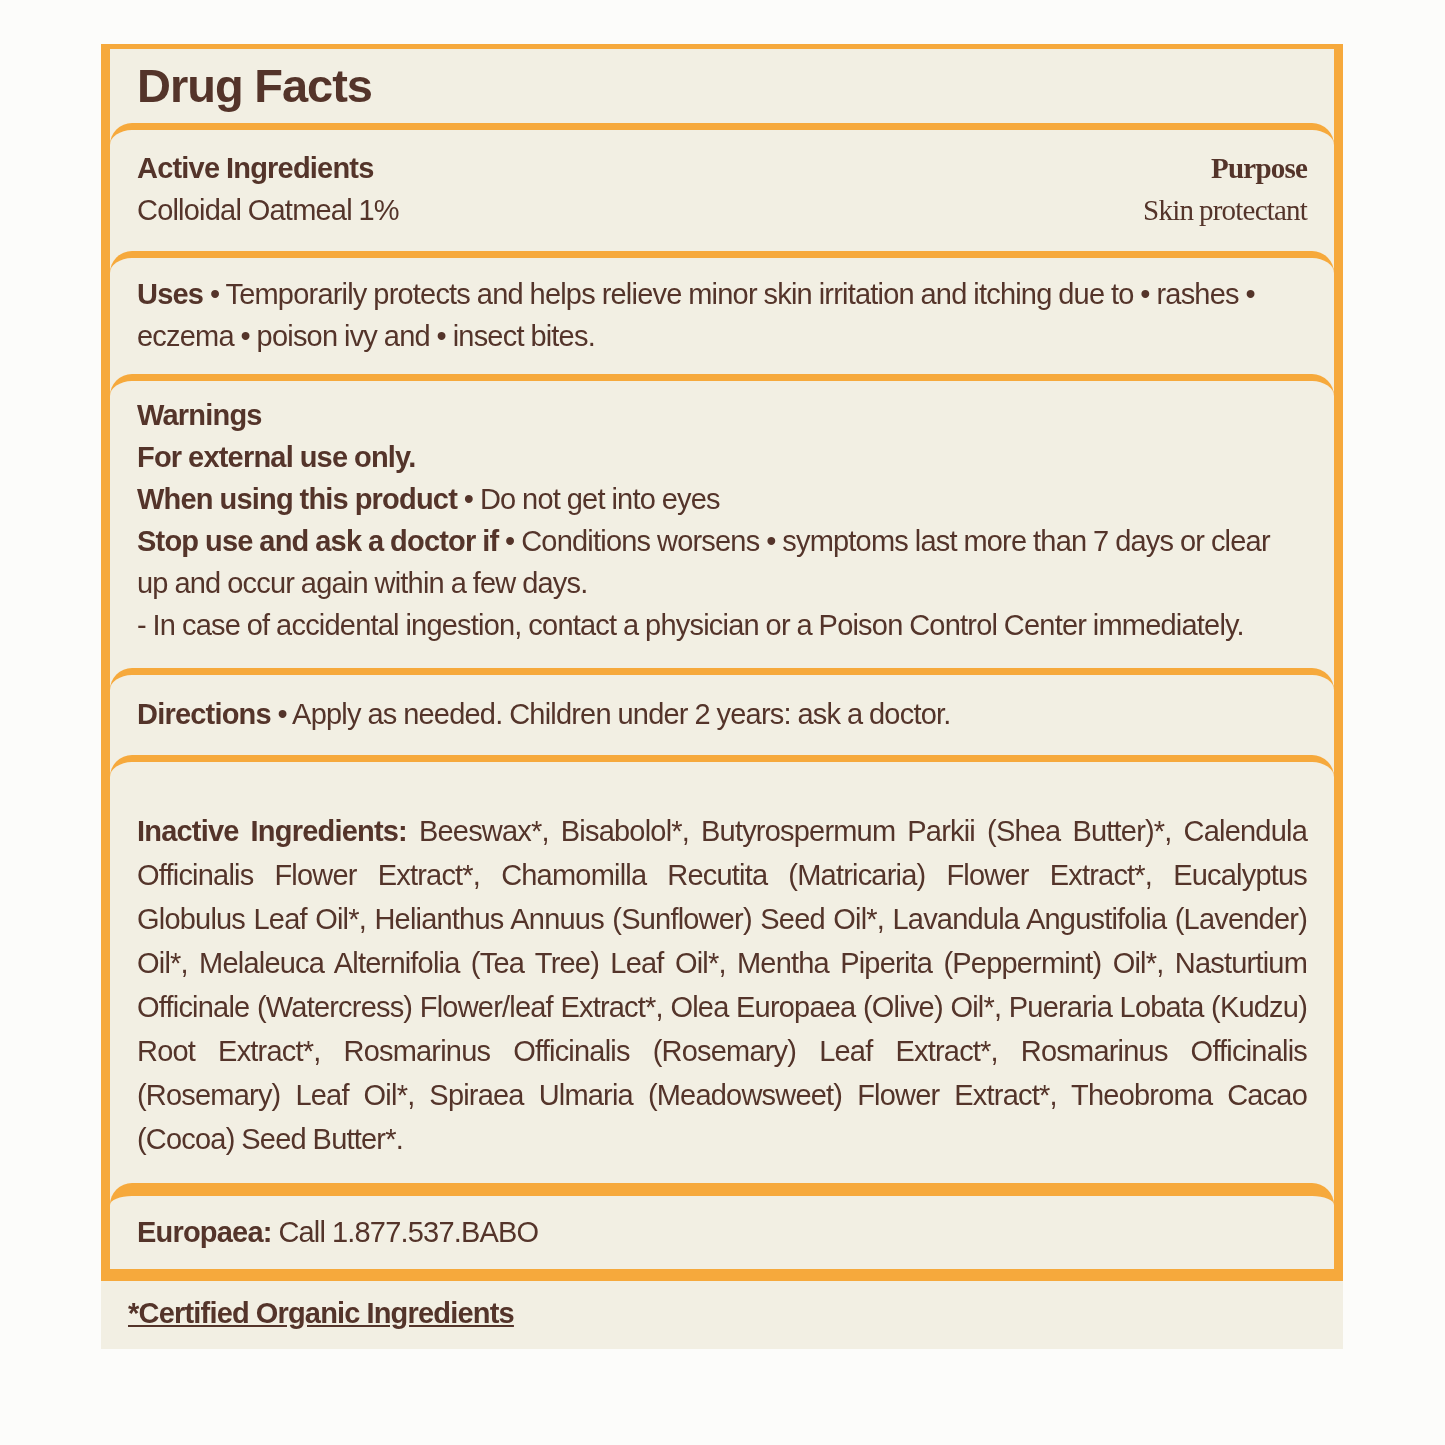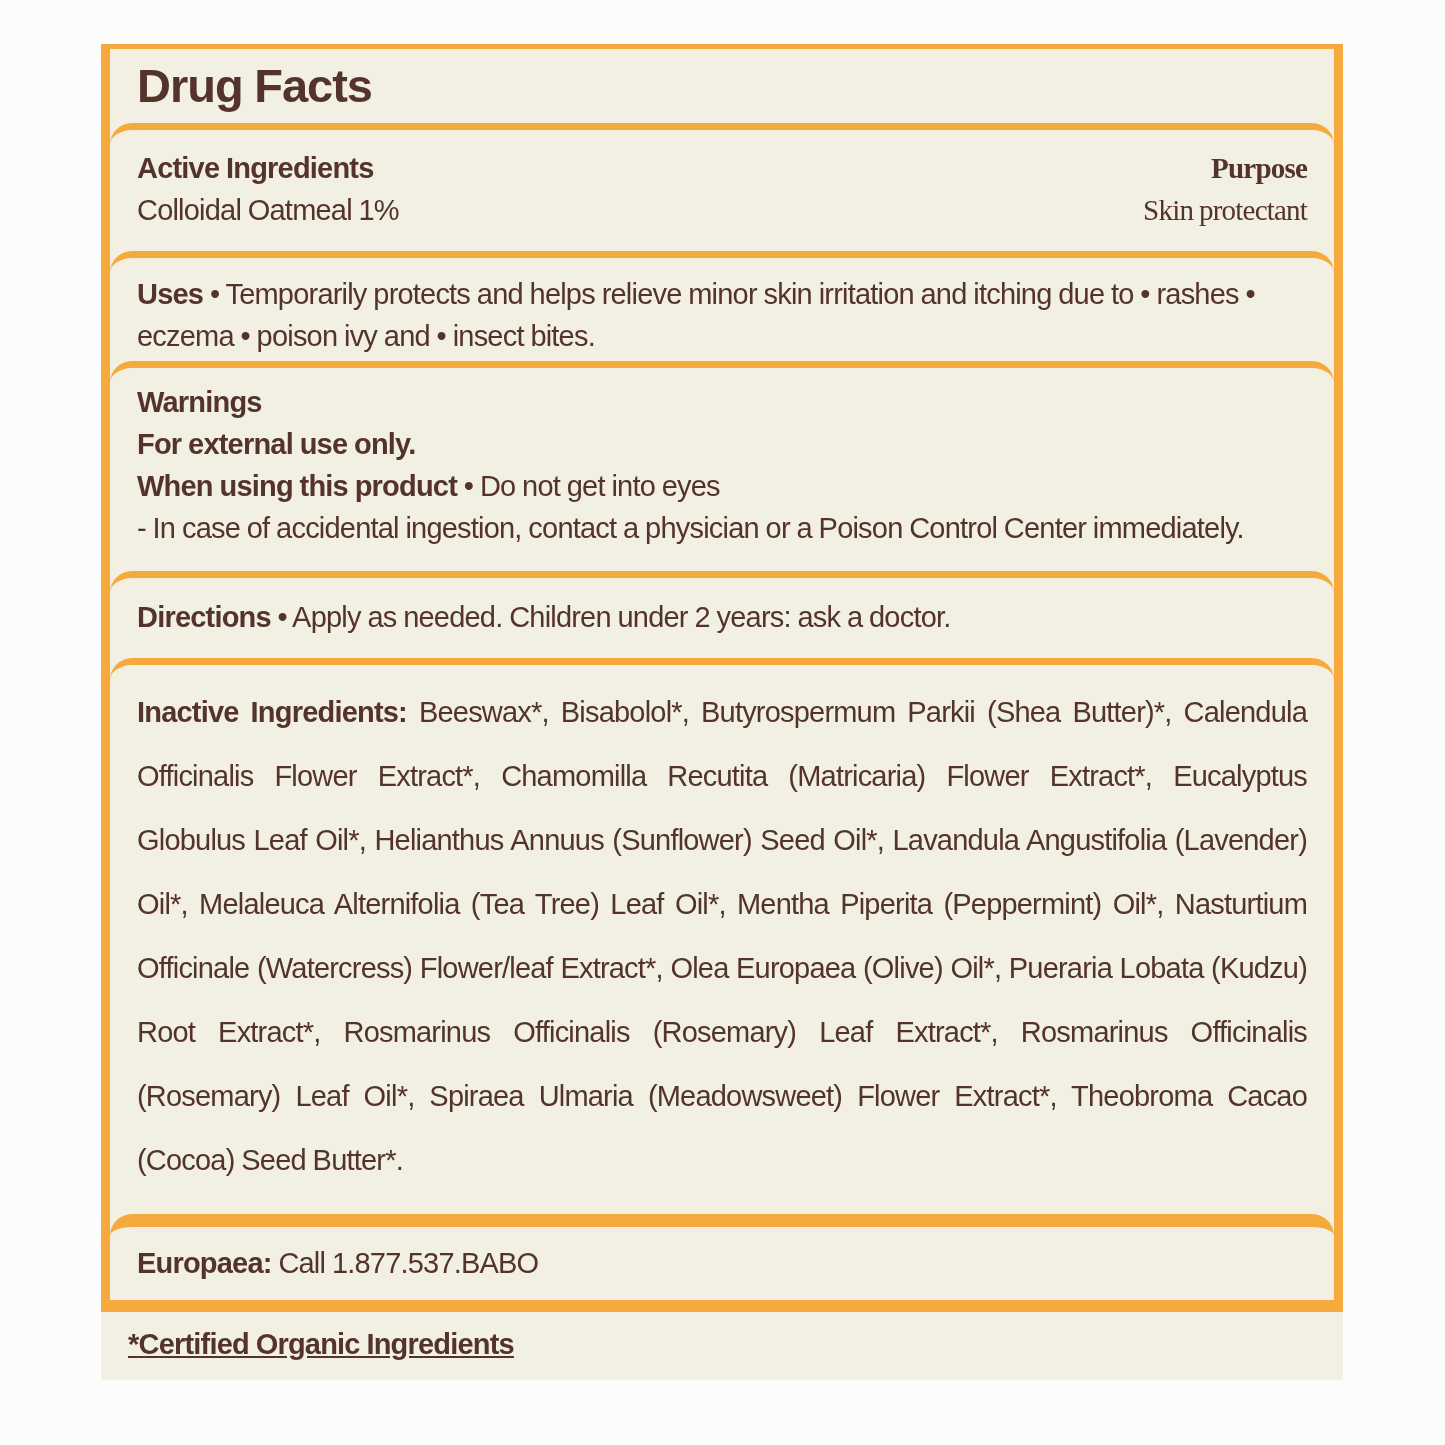--- a/index.html
+++ b/index.html
@@ -38,23 +38,23 @@
     letter-spacing:-0.8px;
     word-spacing:-0.5px;
     line-height:42px;
   }
   .title-row{padding:8px 27px 10px 27px;}
   .b{font-weight:bold;}
   .two-col{display:flex;justify-content:space-between;align-items:flex-start;padding-top:17px;padding-bottom:20px;}
   .col-right{text-align:right;font-family:Liberation Serif, serif;}
   .warnings-row{padding-top:13px;padding-bottom:22px;}
   .inactive-row{padding-top:15px;padding-bottom:22px;}
-  .inactive-row p{text-align:justify;line-height:64px;}
+  .inactive-row p{text-align:justify;line-height:44px;margin-top:32px;}
   .directions-row{padding-top:18px;padding-bottom:20px;}
-  .uses-row{padding-top:15px;padding-bottom:4px;}
+  .uses-row{padding-top:15px;padding-bottom:17px;}
   .footer-strip{
     width:100%;
     height:68px;
     background:var(--panel);
     padding:11px 27px 0 27px;
     text-decoration:underline;
   }
 </style>
 </head>
 <body>
@@ -80,20 +80,21 @@
       </section>
 
       <section class="row uses-row">
         <p><span class="b">Uses</span><span> • Temporarily protects and helps relieve minor skin irritation and itching due to • rashes • eczema • poison ivy and • insect bites.</span></p>
       </section>
 
       <section class="row warnings-row">
         <p class="b">Warnings</p>
         <p class="b">For external use only.</p>
         <p><span class="b">When using this product</span><span> • Do not get into eyes</span></p>
+        <p><span class="b">Stop use and ask a doctor if</span><span> • Conditions worsens • symptoms last more than 7 days or clear up and occur again within a few days.</span></p>
         <p>- In case of accidental ingestion, contact a physician or a Poison Control Center immediately.</p>
       </section>
 
       <section class="row directions-row">
         <p><span class="b">Directions</span><span> • Apply as needed. Children under 2 years: ask a doctor.</span></p>
       </section>
 
       <section class="row inactive-row">
         <p><span class="b">Inactive Ingredients:</span><span> Beeswax*, Bisabolol*, Butyrospermum Parkii (Shea Butter)*, Calendula Officinalis Flower Extract*, Chamomilla Recutita (Matricaria) Flower Extract*, Eucalyptus Globulus Leaf Oil*, Helianthus Annuus (Sunflower) Seed Oil*, Lavandula Angustifolia (Lavender) Oil*, Melaleuca Alternifolia (Tea Tree) Leaf Oil*, Mentha Piperita (Peppermint) Oil*, Nasturtium Officinale (Watercress) Flower/leaf Extract*, Olea Europaea (Olive) Oil*, Pueraria Lobata (Kudzu) Root Extract*, Rosmarinus Officinalis (Rosemary) Leaf Extract*, Rosmarinus Officinalis (Rosemary) Leaf Oil*, Spiraea Ulmaria (Meadowsweet) Flower Extract*, Theobroma Cacao (Cocoa) Seed Butter*.</span></p>
       </section>

